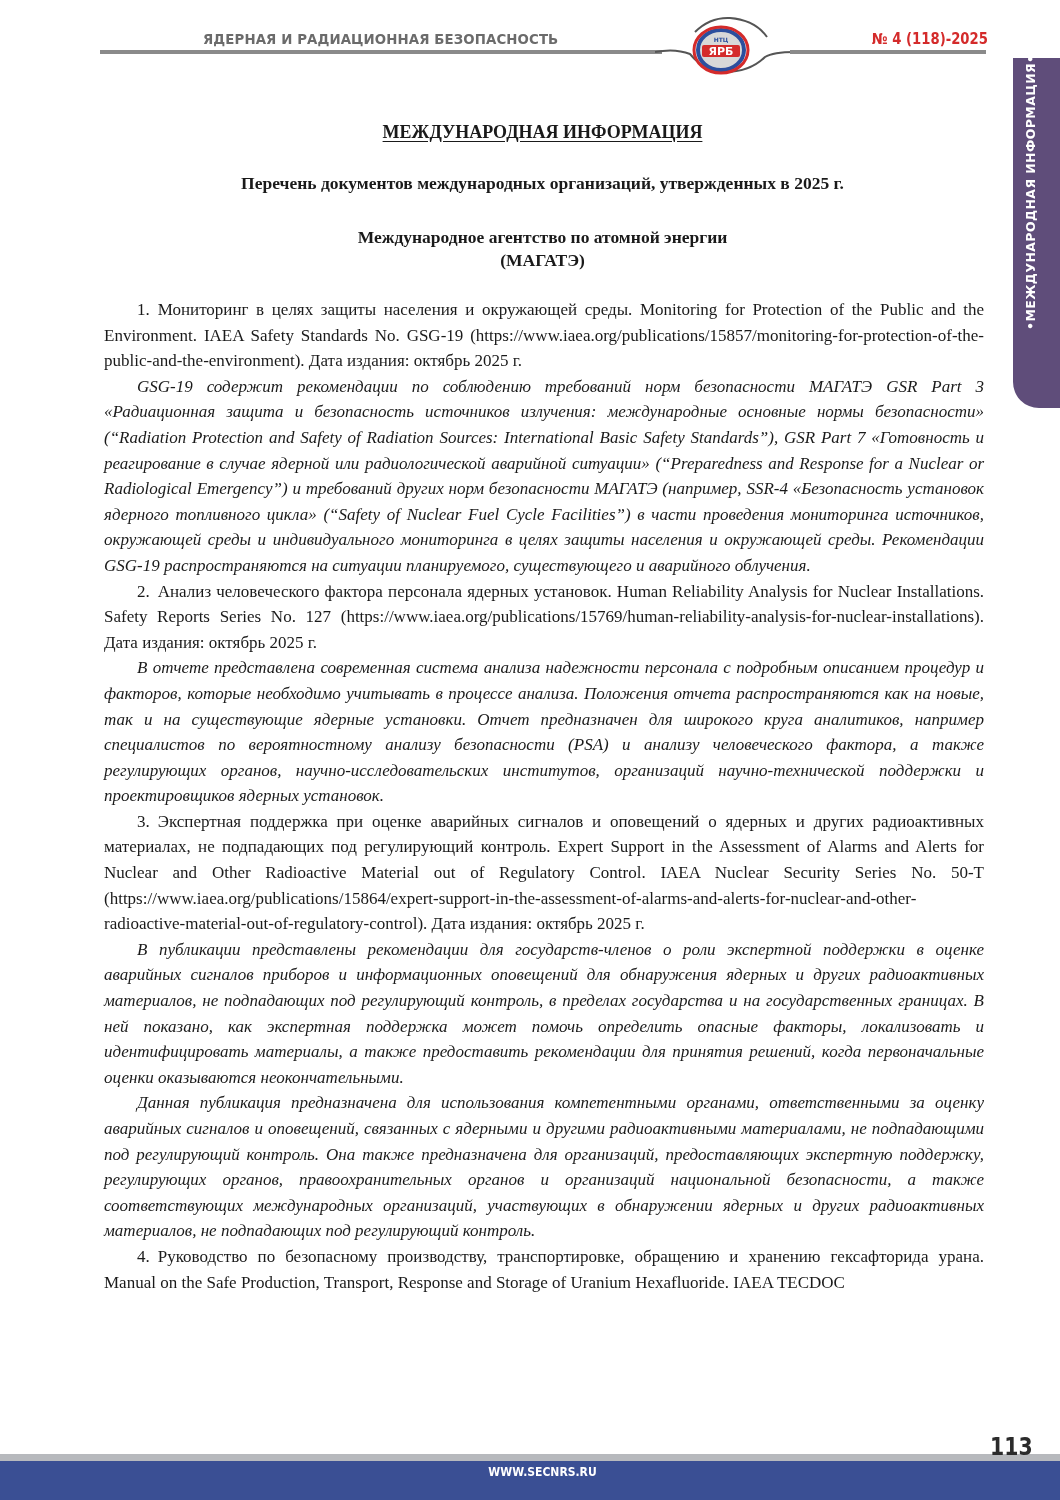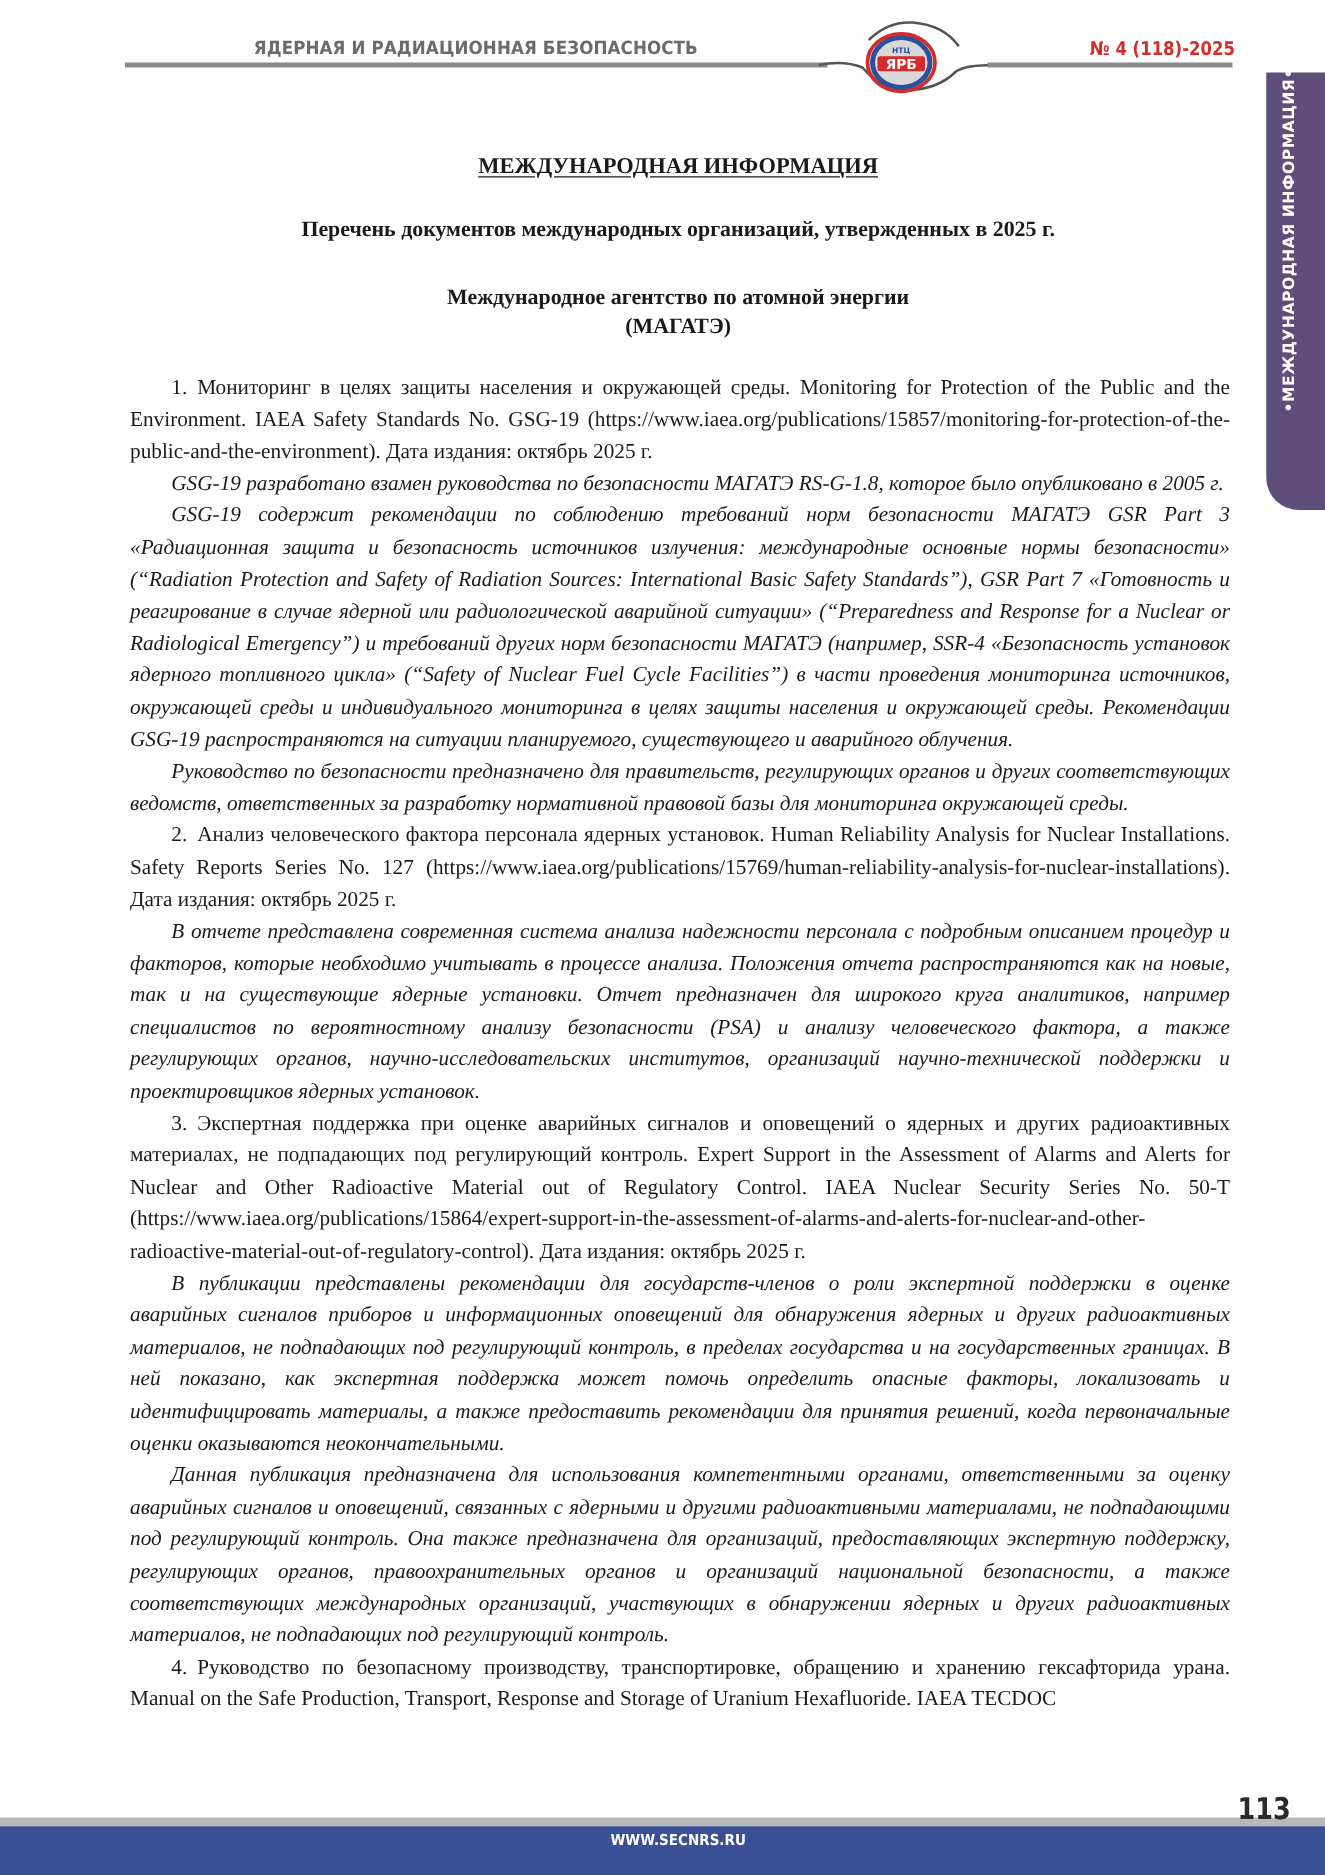--- a/index.html
+++ b/index.html
@@ -98,23 +98,21 @@
 
 <div class="section-title">МЕЖДУНАРОДНАЯ ИНФОРМАЦИЯ</div>
 <div class="list-title">Перечень документов международных организаций, утвержденных в 2025 г.</div>
 <div class="org-title">
   <div>Международное агентство по атомной энергии</div>
   <div>(МАГАТЭ)</div>
 </div>
 
 <div class="content">
   <p><span class="sp">1.</span><span>Мониторинг в целях защиты населения и окружающей среды. Monitoring for Protection of the Public and the Environment. IAEA Safety Standards No. GSG-19 (https://www.iaea.org/publications/15857/monitoring-for-protection-of-the-public-and-the-environment). Дата издания: октябрь 2025 г.</span></p>
-  <p class="note">GSG-19 разработано взамен руководства по безопасности МАГАТЭ RS-G-1.8, которое было опубликовано в 2005 г.</p>
   <p class="note">GSG-19 содержит рекомендации по соблюдению требований норм безопасности МАГАТЭ GSR Part 3 «Радиационная защита и безопасность источников излучения: международные основные нормы безопасности» (“Radiation Protection and Safety of Radiation Sources: International Basic Safety Standards”), GSR Part 7 «Готовность и реагирование в случае ядерной или радиологической аварийной ситуации» (“Preparedness and Response for a Nuclear or Radiological Emergency”) и требований других норм безопасности МАГАТЭ (например, SSR-4 «Безопасность установок ядерного топливного цикла» (“Safety of Nuclear Fuel Cycle Facilities”) в части проведения мониторинга источников, окружающей среды и индивидуального мониторинга в целях защиты населения и окружающей среды. Рекомендации GSG-19 распространяются на ситуации планируемого, существующего и аварийного облучения.</p>
-  <p class="note">Руководство по безопасности предназначено для правительств, регулирующих органов и других соответствующих ведомств, ответственных за разработку нормативной правовой базы для мониторинга окружающей среды.</p>
 
   <p><span class="sp">2.</span><span>Анализ человеческого фактора персонала ядерных установок. Human Reliability Analysis for Nuclear Installations. Safety Reports Series No. 127 (https://www.iaea.org/publications/15769/human-reliability-analysis-for-nuclear-installations). Дата издания: октябрь 2025 г.</span></p>
   <p class="note">В отчете представлена современная система анализа надежности персонала с подробным описанием процедур и факторов, которые необходимо учитывать в процессе анализа. Положения отчета распространяются как на новые, так и на существующие ядерные установки. Отчет предназначен для широкого круга аналитиков, например специалистов по вероятностному анализу безопасности (PSA) и анализу человеческого фактора, а также регулирующих органов, научно-исследовательских институтов, организаций научно-технической поддержки и проектировщиков ядерных установок.</p>
 
   <p><span class="sp">3.</span><span>Экспертная поддержка при оценке аварийных сигналов и оповещений о ядерных и других радиоактивных материалах, не подпадающих под регулирующий контроль. Expert Support in the Assessment of Alarms and Alerts for Nuclear and Other Radioactive Material out of Regulatory Control. IAEA Nuclear Security Series No. 50-T (https://www.iaea.org/publications/15864/expert-support-in-the-assessment-of-alarms-and-alerts-for-nuclear-and-other-radioactive-material-out-of-regulatory-control). Дата издания: октябрь 2025 г.</span></p>
   <p class="note">В публикации представлены рекомендации для государств-членов о роли экспертной поддержки в оценке аварийных сигналов приборов и информационных оповещений для обнаружения ядерных и других радиоактивных материалов, не подпадающих под регулирующий контроль, в пределах государства и на государственных границах. В ней показано, как экспертная поддержка может помочь определить опасные факторы, локализовать и идентифицировать материалы, а также предоставить рекомендации для принятия решений, когда первоначальные оценки оказываются неокончательными.</p>
   <p class="note">Данная публикация предназначена для использования компетентными органами, ответственными за оценку аварийных сигналов и оповещений, связанных с ядерными и другими радиоактивными материалами, не подпадающими под регулирующий контроль. Она также предназначена для организаций, предоставляющих экспертную поддержку, регулирующих органов, правоохранительных органов и организаций национальной безопасности, а также соответствующих международных организаций, участвующих в обнаружении ядерных и других радиоактивных материалов, не подпадающих под регулирующий контроль.</p>
 
   <p><span class="sp">4.</span><span>Руководство по безопасному производству, транспортировке, обращению и хранению гексафторида урана. Manual on the Safe Production, Transport, Response and Storage of Uranium Hexafluoride. IAEA TECDOC</span></p>
 </div>

